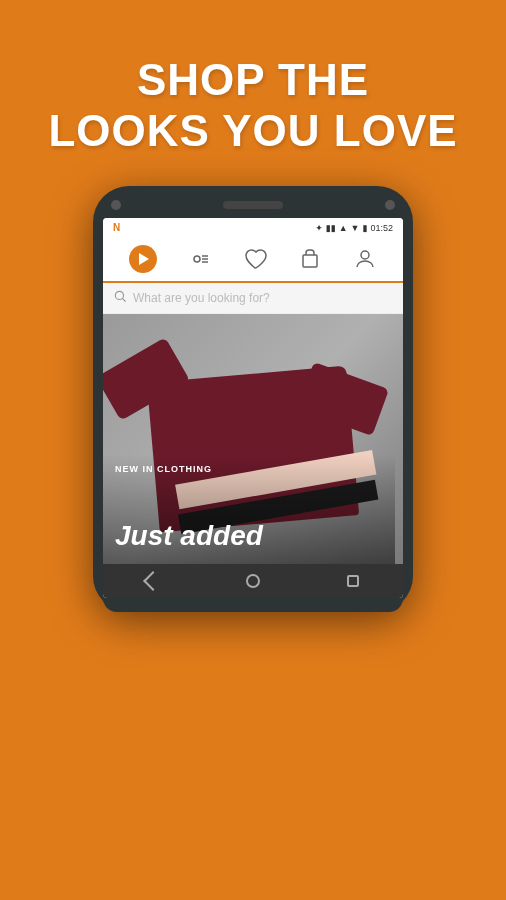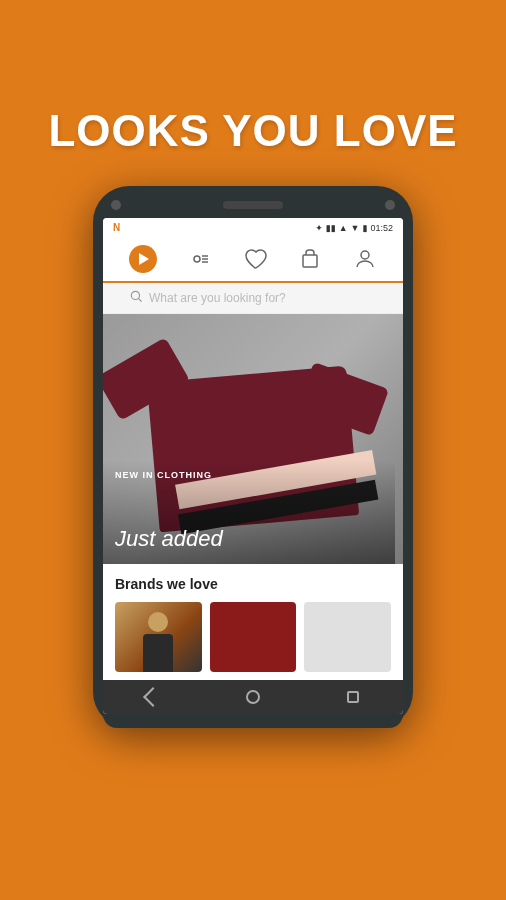--- a/index.html
+++ b/index.html
@@ -134,21 +134,21 @@
       border-bottom: 6px solid transparent;
       border-left: 10px solid white;
       margin-left: 2px;
     }
 
     
     .search-bar {
       background: #f5f5f5;
       display: flex;
       align-items: center;
-      padding: 6px 26px;
+      padding: 6px 10px;
       gap: 6px;
       border-bottom: 1px solid #eee;
     }
     .search-icon-svg {
       color: #999;
     }
     .search-input-fake {
       font-size: 12px;
       color: #bbb;
       flex: 1;
@@ -240,22 +240,22 @@
     .banner-subtitle {
       color: white;
       font-size: 9px;
       font-weight: 700;
       letter-spacing: 1px;
       text-transform: uppercase;
       margin-bottom: 3px;
     }
     .banner-title {
       color: white;
-      font-size: 22px;
-      font-weight: 400;
+      font-size: 28px;
+      font-weight: 700;
       font-style: italic;
       margin-top: 46px;
     }
 
     
     .brands-section {
       background: white;
       padding: 12px 12px 8px 12px;
     }
     .brands-title {
@@ -348,21 +348,21 @@
       background: #2d3436;
       height: 14px;
       border-radius: 0 0 26px 26px;
     }
   </style>
 </head>
 <body>
 
 <div class="hero-text">
   <h1>
-    <br>
+    <span>SHOP THE</span><br>
     <span>LOOKS YOU LOVE</span>
   </h1>
 </div>
 
 <div class="phone-wrapper">
   <div class="phone">
 
     <div class="phone-top-bar">
       <div class="phone-camera"></div>
       <div class="phone-speaker"></div>
@@ -442,33 +442,20 @@
               <div class="sweater-stripe2"></div>
             </div>
           </div>
         </div>
         <div class="banner-overlay">
           <div class="banner-subtitle">NEW IN CLOTHING</div>
           <div class="banner-title">Just added</div>
         </div>
       </div>
 
-      <div class="brands-section">
-        <div class="brands-title">Brands we love</div>
-        <div class="brands-row">
-          <div class="brand-card brand-card-1">
-            <div class="person-silhouette">
-              <div class="person-head"></div>
-              <div class="person-body"></div>
-            </div>
-          </div>
-          <div class="brand-card brand-card-2"></div>
-          <div class="brand-card brand-card-3"></div>
-        </div>
-      </div>
 
       <div class="phone-bottom-nav">
         <div class="bottom-nav-btn">
           <div class="nav-back"></div>
         </div>
         <div class="bottom-nav-btn">
           <div class="nav-home"></div>
         </div>
         <div class="bottom-nav-btn">
           <div class="nav-square"></div>

